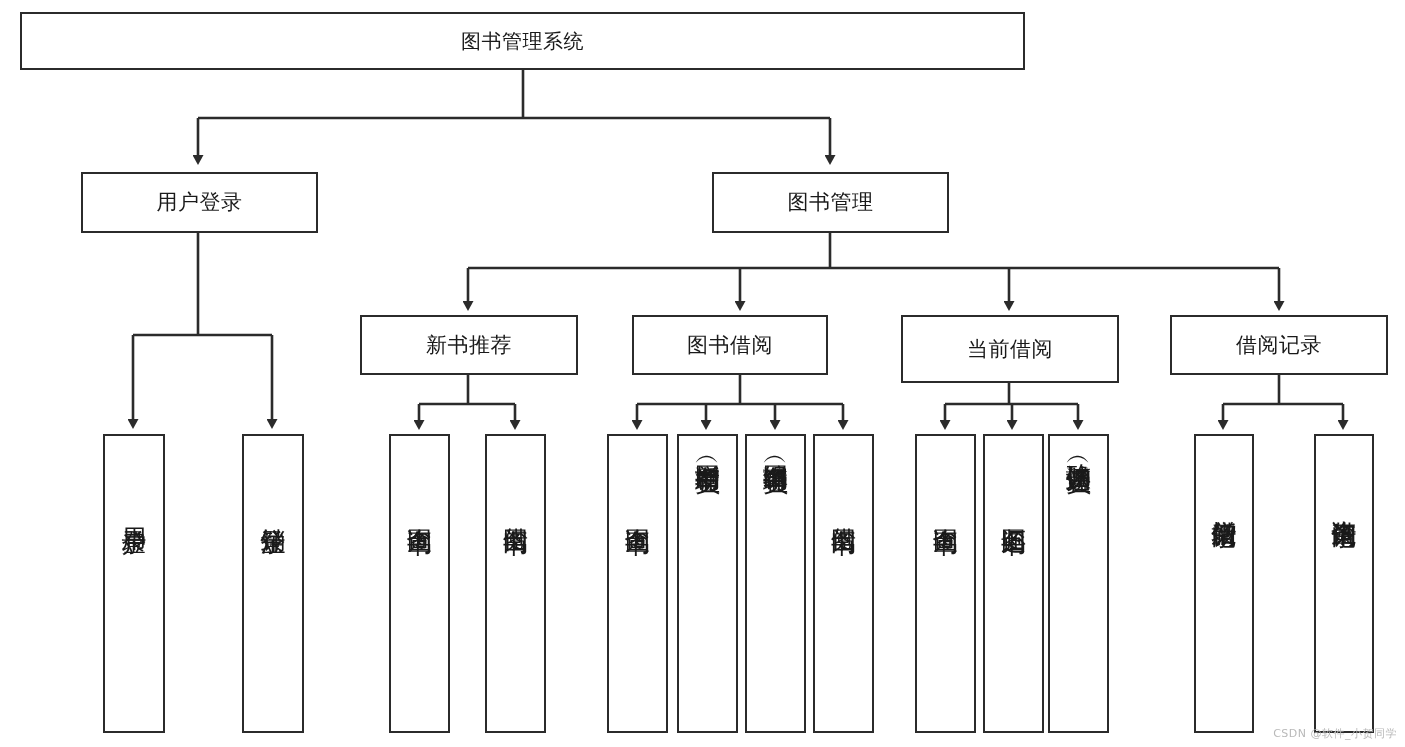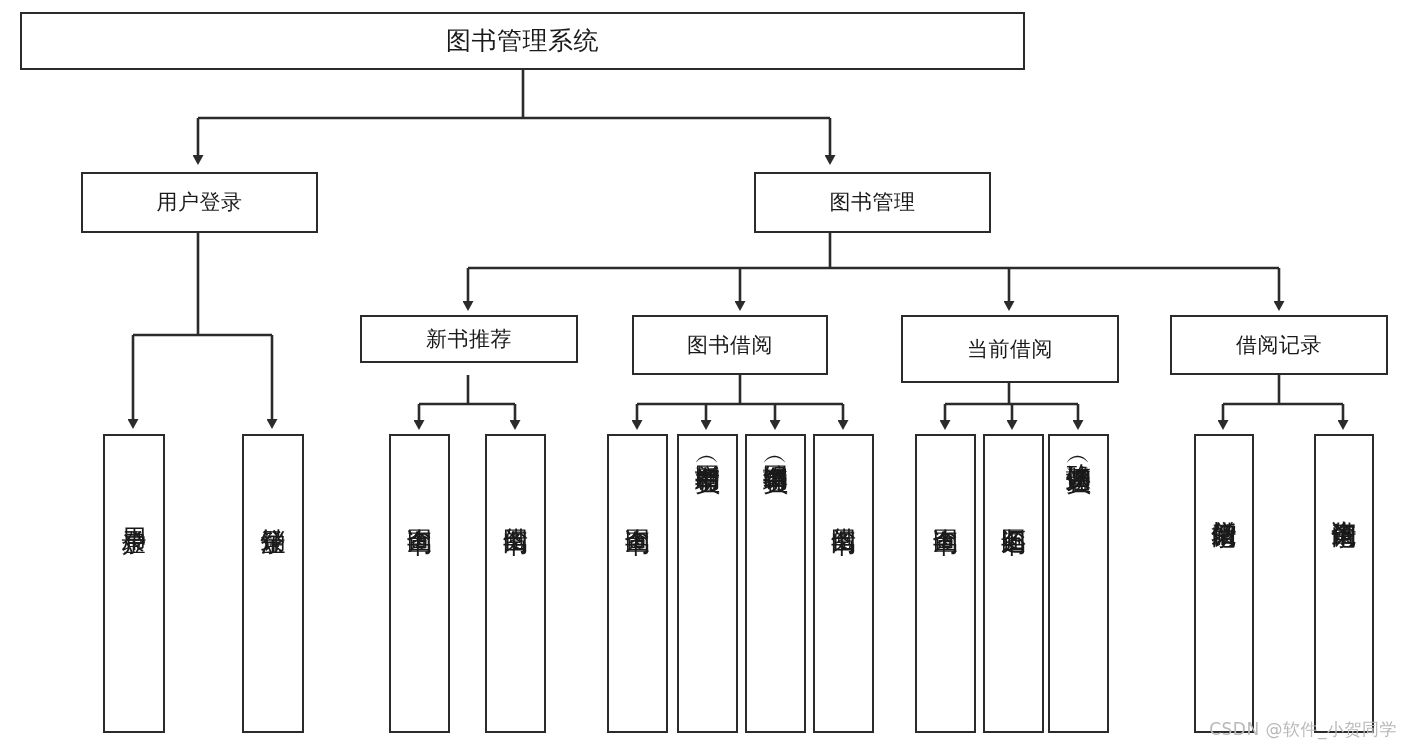--- a/index.html
+++ b/index.html
@@ -39,21 +39,21 @@
     display: block;
     text-align: center;
     line-height: 1.05;
   }
   
   .node.horiz .label {
     font-size: 21px;
     letter-spacing: 0.5px;
   }
   .node.root .label {
-    font-size: 25px;
+    font-size: 20px;
   }
   
   .node.vert {
     align-items: flex-start;
     justify-content: center;
     padding-top: 6px;
   }
   .node.vert .label {
     writing-mode: vertical-rl;
     text-orientation: upright;
@@ -68,21 +68,21 @@
   .node.vert.short .label {
     padding-top: 66px;
   }
   .node.vert.tall .label {
     padding-top: 2px;
   }
   .watermark {
     position: absolute;
     right: 8px;
     bottom: 6px;
-    font-size: 17px;
+    font-size: 11px;
     color: #b9b9b9;
     letter-spacing: 0.5px;
     white-space: nowrap;
   }
 </style>
 </head>
 <body>
 
 <div id="canvas">
 
@@ -136,25 +136,25 @@
     </g>
   </svg>
 
   <div class="node horiz root" style="left:20px; top:12px; width:1005px; height:58px;">
     <span class="label">图书管理系统</span>
   </div>
 
   <div class="node horiz" style="left:81px; top:172px; width:237px; height:61px;">
     <span class="label">用户登录</span>
   </div>
-  <div class="node horiz" style="left:712px; top:172px; width:237px; height:61px;margin-left:42px;">
+  <div class="node horiz" style="left:712px; top:172px; width:237px; height:61px;">
     <span class="label">图书管理</span>
   </div>
 
-  <div class="node horiz" style="left:360px; top:315px; width:218px; height:48px;">
+  <div class="node horiz" style="left:360px; top:315px; width:218px; height:60px;">
     <span class="label">新书推荐</span>
   </div>
   <div class="node horiz" style="left:632px; top:315px; width:196px; height:60px;">
     <span class="label">图书借阅</span>
   </div>
   <div class="node horiz" style="left:901px; top:315px; width:218px; height:68px;">
     <span class="label">当前借阅</span>
   </div>
   <div class="node horiz" style="left:1170px; top:315px; width:218px; height:60px;">
     <span class="label">借阅记录</span>

